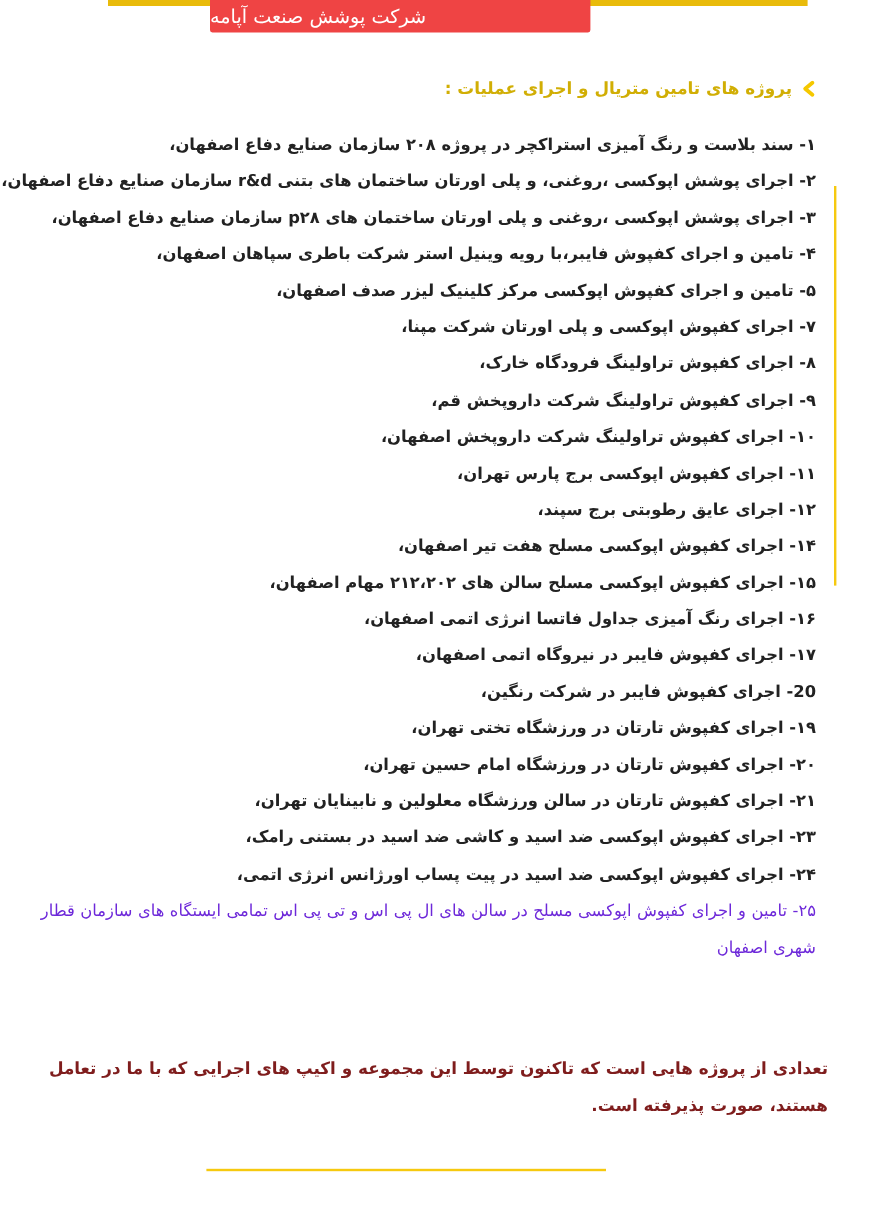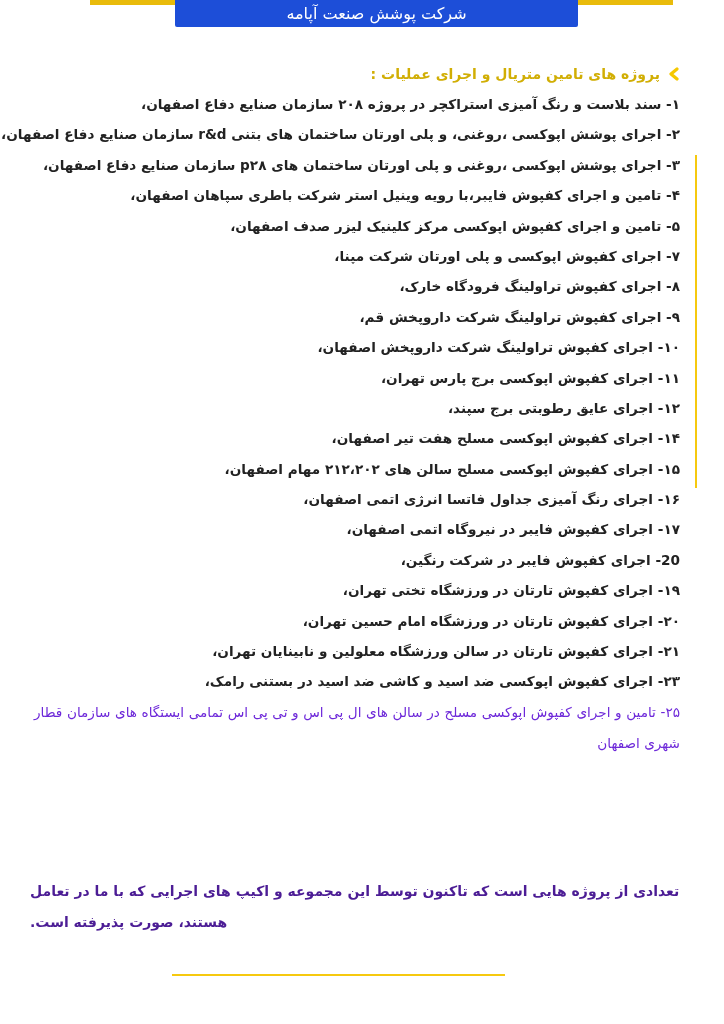--- a/index.html
+++ b/index.html
@@ -19,27 +19,27 @@
       left: 90px;
       top: 0;
       width: 583px;
       height: 5px;
       background: #e9bb0b;
     }
     .title-box {
       position: absolute;
       left: 175px;
       top: 0;
-      width: 403px;
+      width: 317px;
       height: 27px;
-      background: #1d4ed8;
+      background: #ef4444;
       border-radius: 0 0 2px 2px;
       display: flex;
       align-items: center;
-      justify-content: center;
+      justify-content: flex-end;
       direction: rtl;
     }
     .title-text {
       color: #ffffff;
       font-size: 16px;
       font-weight: normal;
       line-height: 27px;
     }
     .side-line {
       position: absolute;
@@ -58,21 +58,21 @@
       text-align: right;
     }
     .section-heading {
       display: flex;
       align-items: center;
       gap: 6px;
       height: 24px;
       color: #d1ae04;
       font-size: 14px;
       font-weight: bold;
-      margin-bottom: 3px;
+      margin-bottom: 20px;
     }
     .chevron-icon {
       display: inline-block;
       width: 12px;
       height: 14px;
       margin-left: 2px;
     }
     .project-list {
       list-style: none;
       margin: 0;
@@ -96,22 +96,22 @@
       width: 646px;
       text-align: justify;
       text-align-last: right;
     }
     .summary {
       position: absolute;
       left: 30px;
       top: 876px;
       width: 660px;
       direction: rtl;
-      text-align: left;
-      color: #4c1d95;
+      text-align: right;
+      color: #7f1d1d;
       font-size: 14px;
       font-weight: bold;
       line-height: 31px;
     }
     .bottom-line {
       position: absolute;
       left: 172px;
       top: 974px;
       width: 333px;
       height: 2px;
@@ -153,19 +153,20 @@
     <li class="project-item">۱۲- اجرای عایق رطوبتی برج سپند،</li>
     <li class="project-item">۱۴- اجرای کفپوش اپوکسی مسلح هفت تیر اصفهان،</li>
     <li class="project-item">۱۵- اجرای کفپوش اپوکسی مسلح سالن های ۲۱۲،۲۰۲ مهام اصفهان،</li>
     <li class="project-item">۱۶- اجرای رنگ آمیزی جداول فاتسا انرژی اتمی اصفهان،</li>
     <li class="project-item">۱۷- اجرای کفپوش فایبر در نیروگاه اتمی اصفهان،</li>
     <li class="project-item">20- اجرای کفپوش فایبر در شرکت رنگین،</li>
     <li class="project-item">۱۹- اجرای کفپوش تارتان در ورزشگاه تختی تهران،</li>
     <li class="project-item">۲۰- اجرای کفپوش تارتان در ورزشگاه امام حسین تهران،</li>
     <li class="project-item">۲۱- اجرای کفپوش تارتان در سالن ورزشگاه معلولین و نابینایان تهران،</li>
     <li class="project-item">۲۳- اجرای کفپوش اپوکسی ضد اسید و کاشی ضد اسید در بستنی رامک،</li>
+    <li class="project-item">۲۴- اجرای کفپوش اپوکسی ضد اسید در پیت پساب اورژانس انرژی اتمی،</li>
     <li class="project-item wrap">۲۵- تامین و اجرای کفپوش اپوکسی مسلح در سالن های ال پی اس و تی پی اس تمامی ایستگاه های سازمان قطار شهری اصفهان</li>
   </ul>
 </div>
 
 <div class="summary">تعدادی از پروژه هایی است که تاکنون توسط این مجموعه و اکیپ های اجرایی که با ما در تعامل هستند، صورت پذیرفته است.</div>
 
 <div class="bottom-line"></div>
 
 </body></html>

